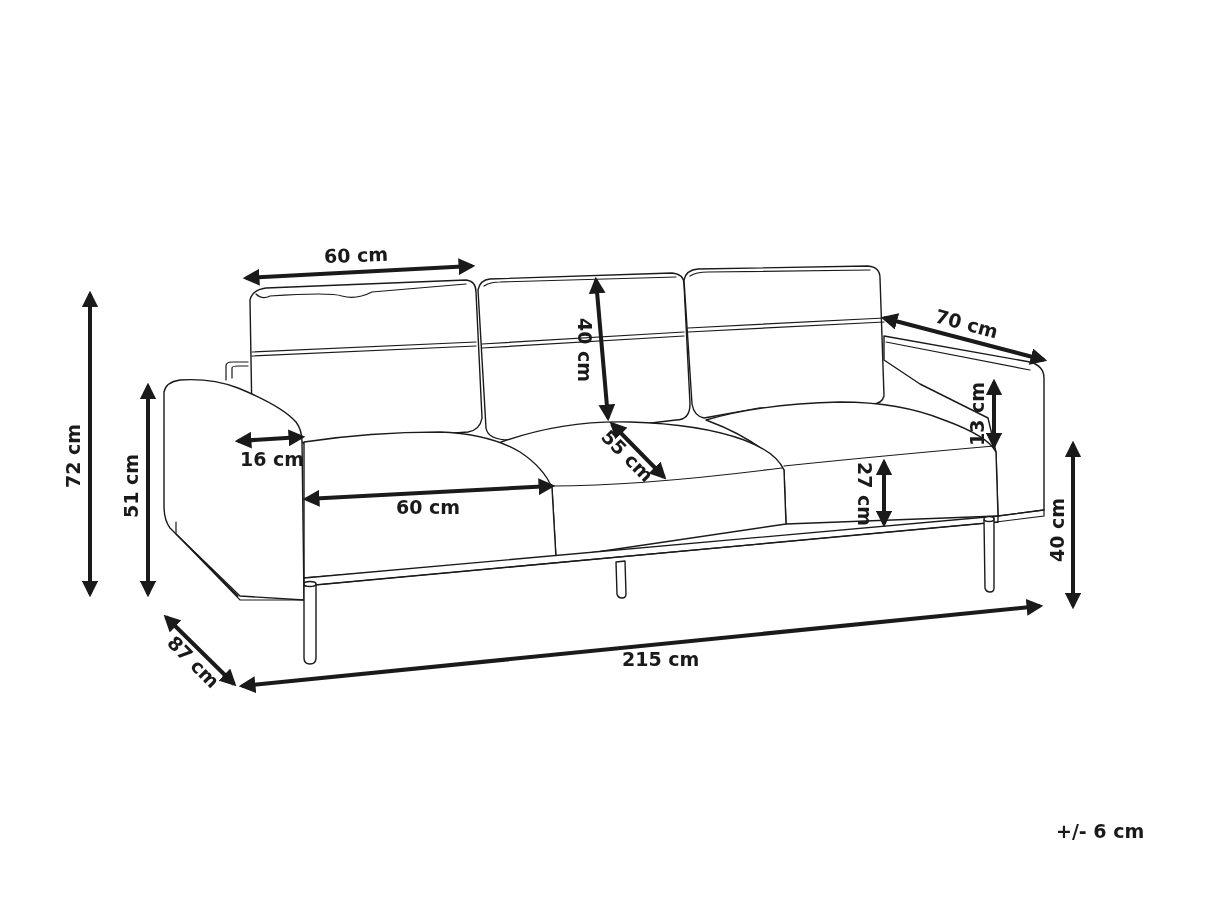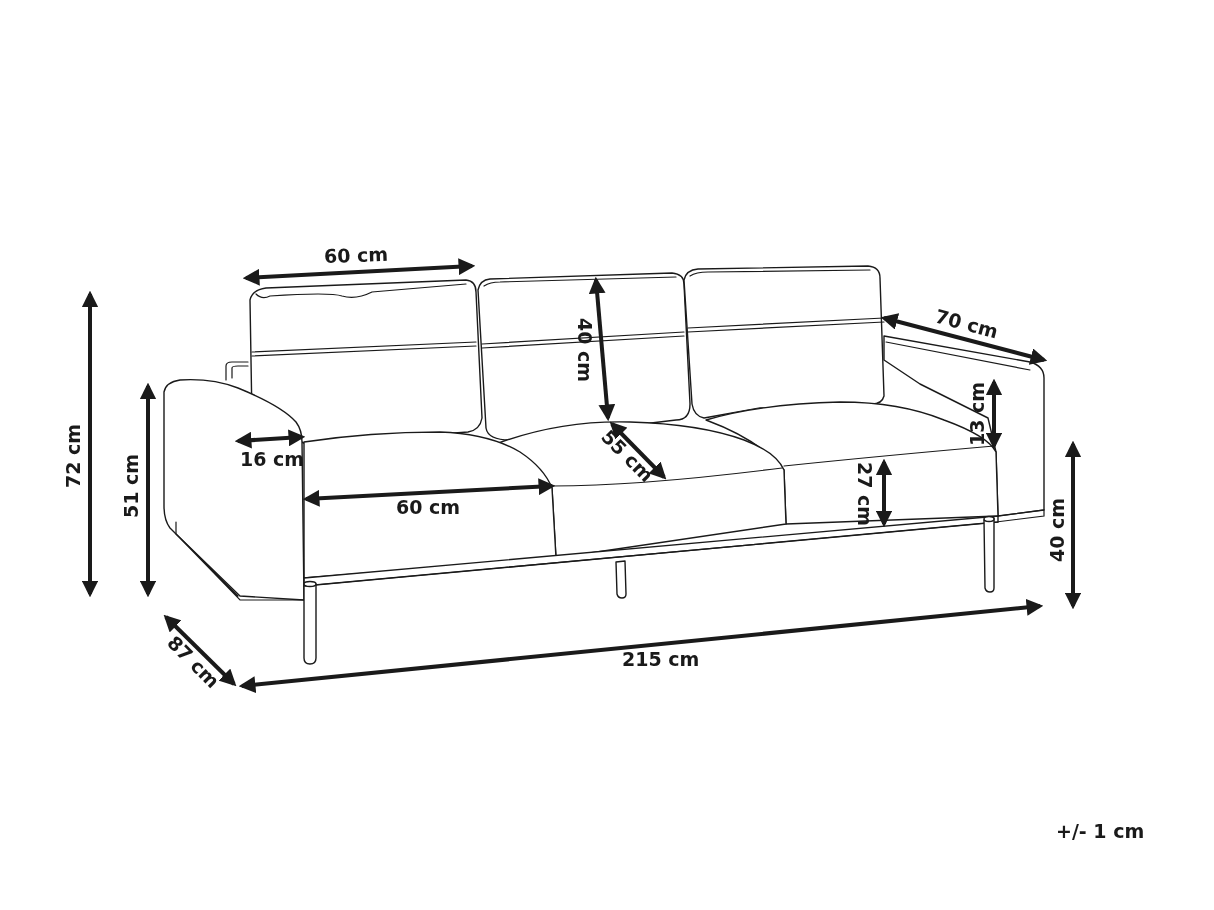--- a/index.html
+++ b/index.html
@@ -91,13 +91,13 @@
     <text class="label" x="240" y="466">16 cm</text>
     <text class="label" x="396" y="514">60 cm</text>
     <text class="label" x="0" y="0" transform="translate(80,488) rotate(-90)">72 cm</text>
     <text class="label" x="0" y="0" transform="translate(138,518) rotate(-90)">51 cm</text>
     <text class="label" x="0" y="0" transform="translate(1064,562) rotate(-90)">40 cm</text>
     <text class="label" x="0" y="0" transform="translate(166,644) rotate(45)">87 cm</text>
     <text class="label" x="622" y="666">215 cm</text>
   </g>
 </svg>
 
-<div class="tol">+/- 1 cm</div>
+<div class="tol">+/- 6 cm</div>
 
 </body></html>

